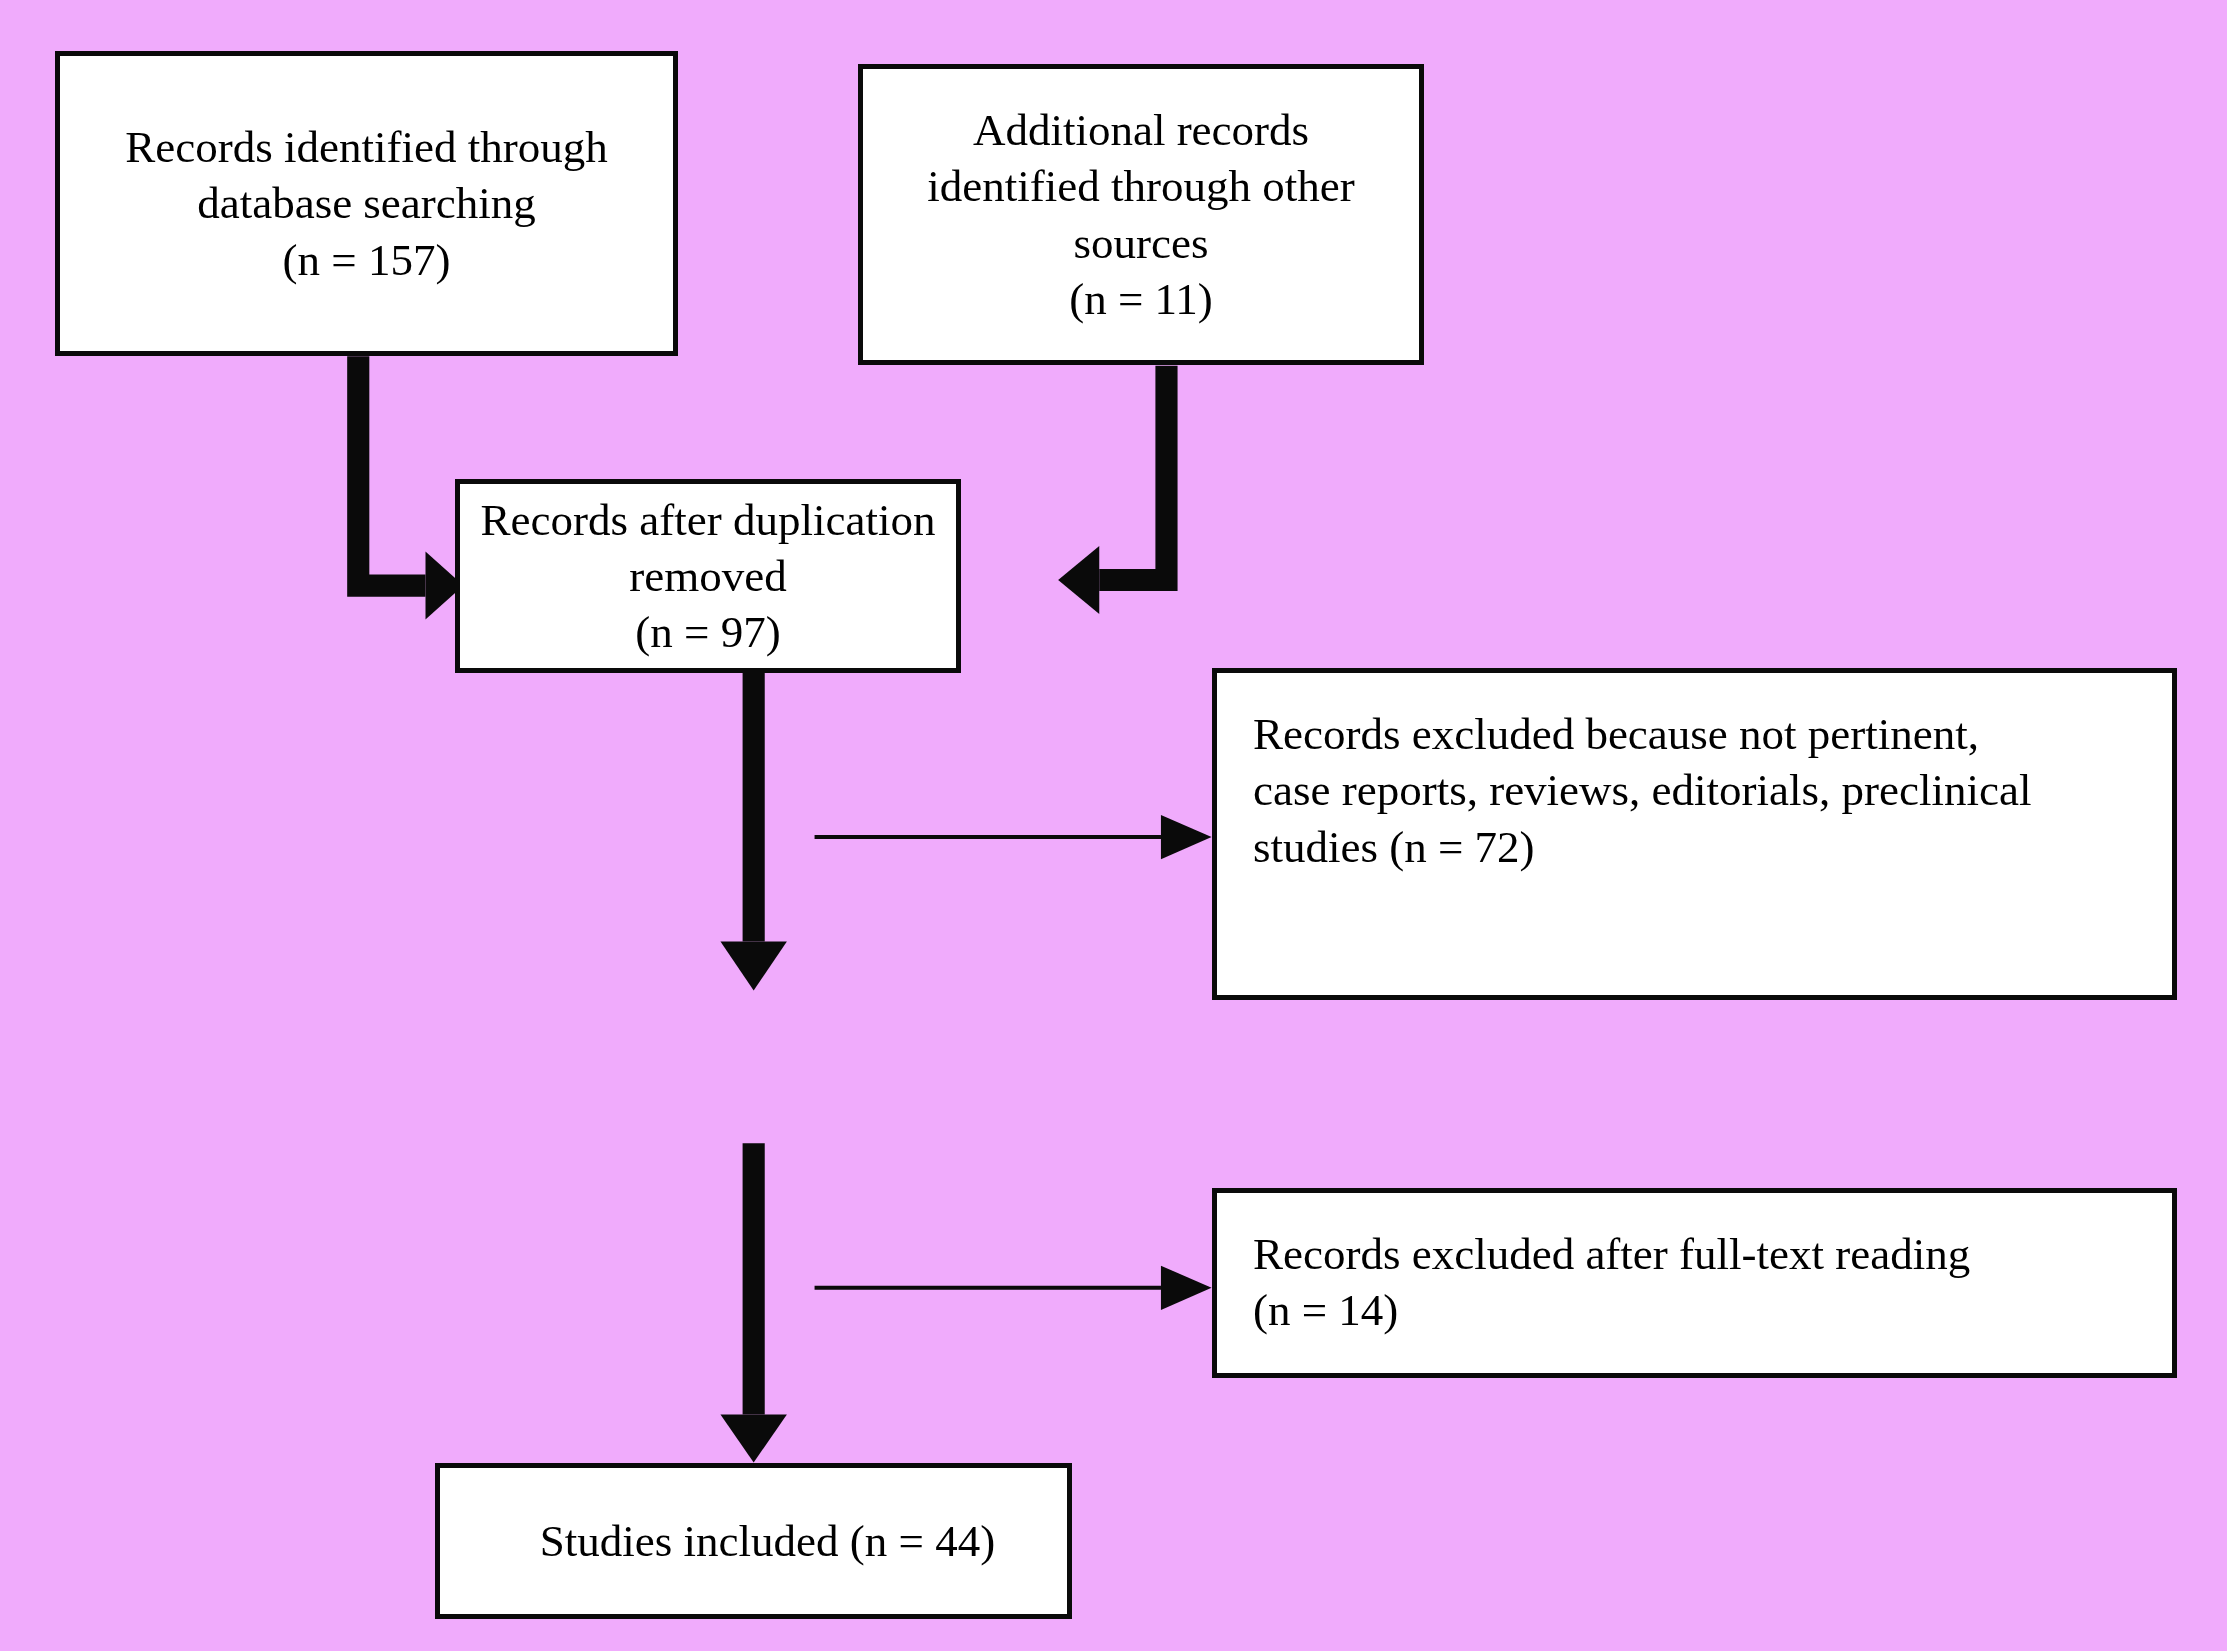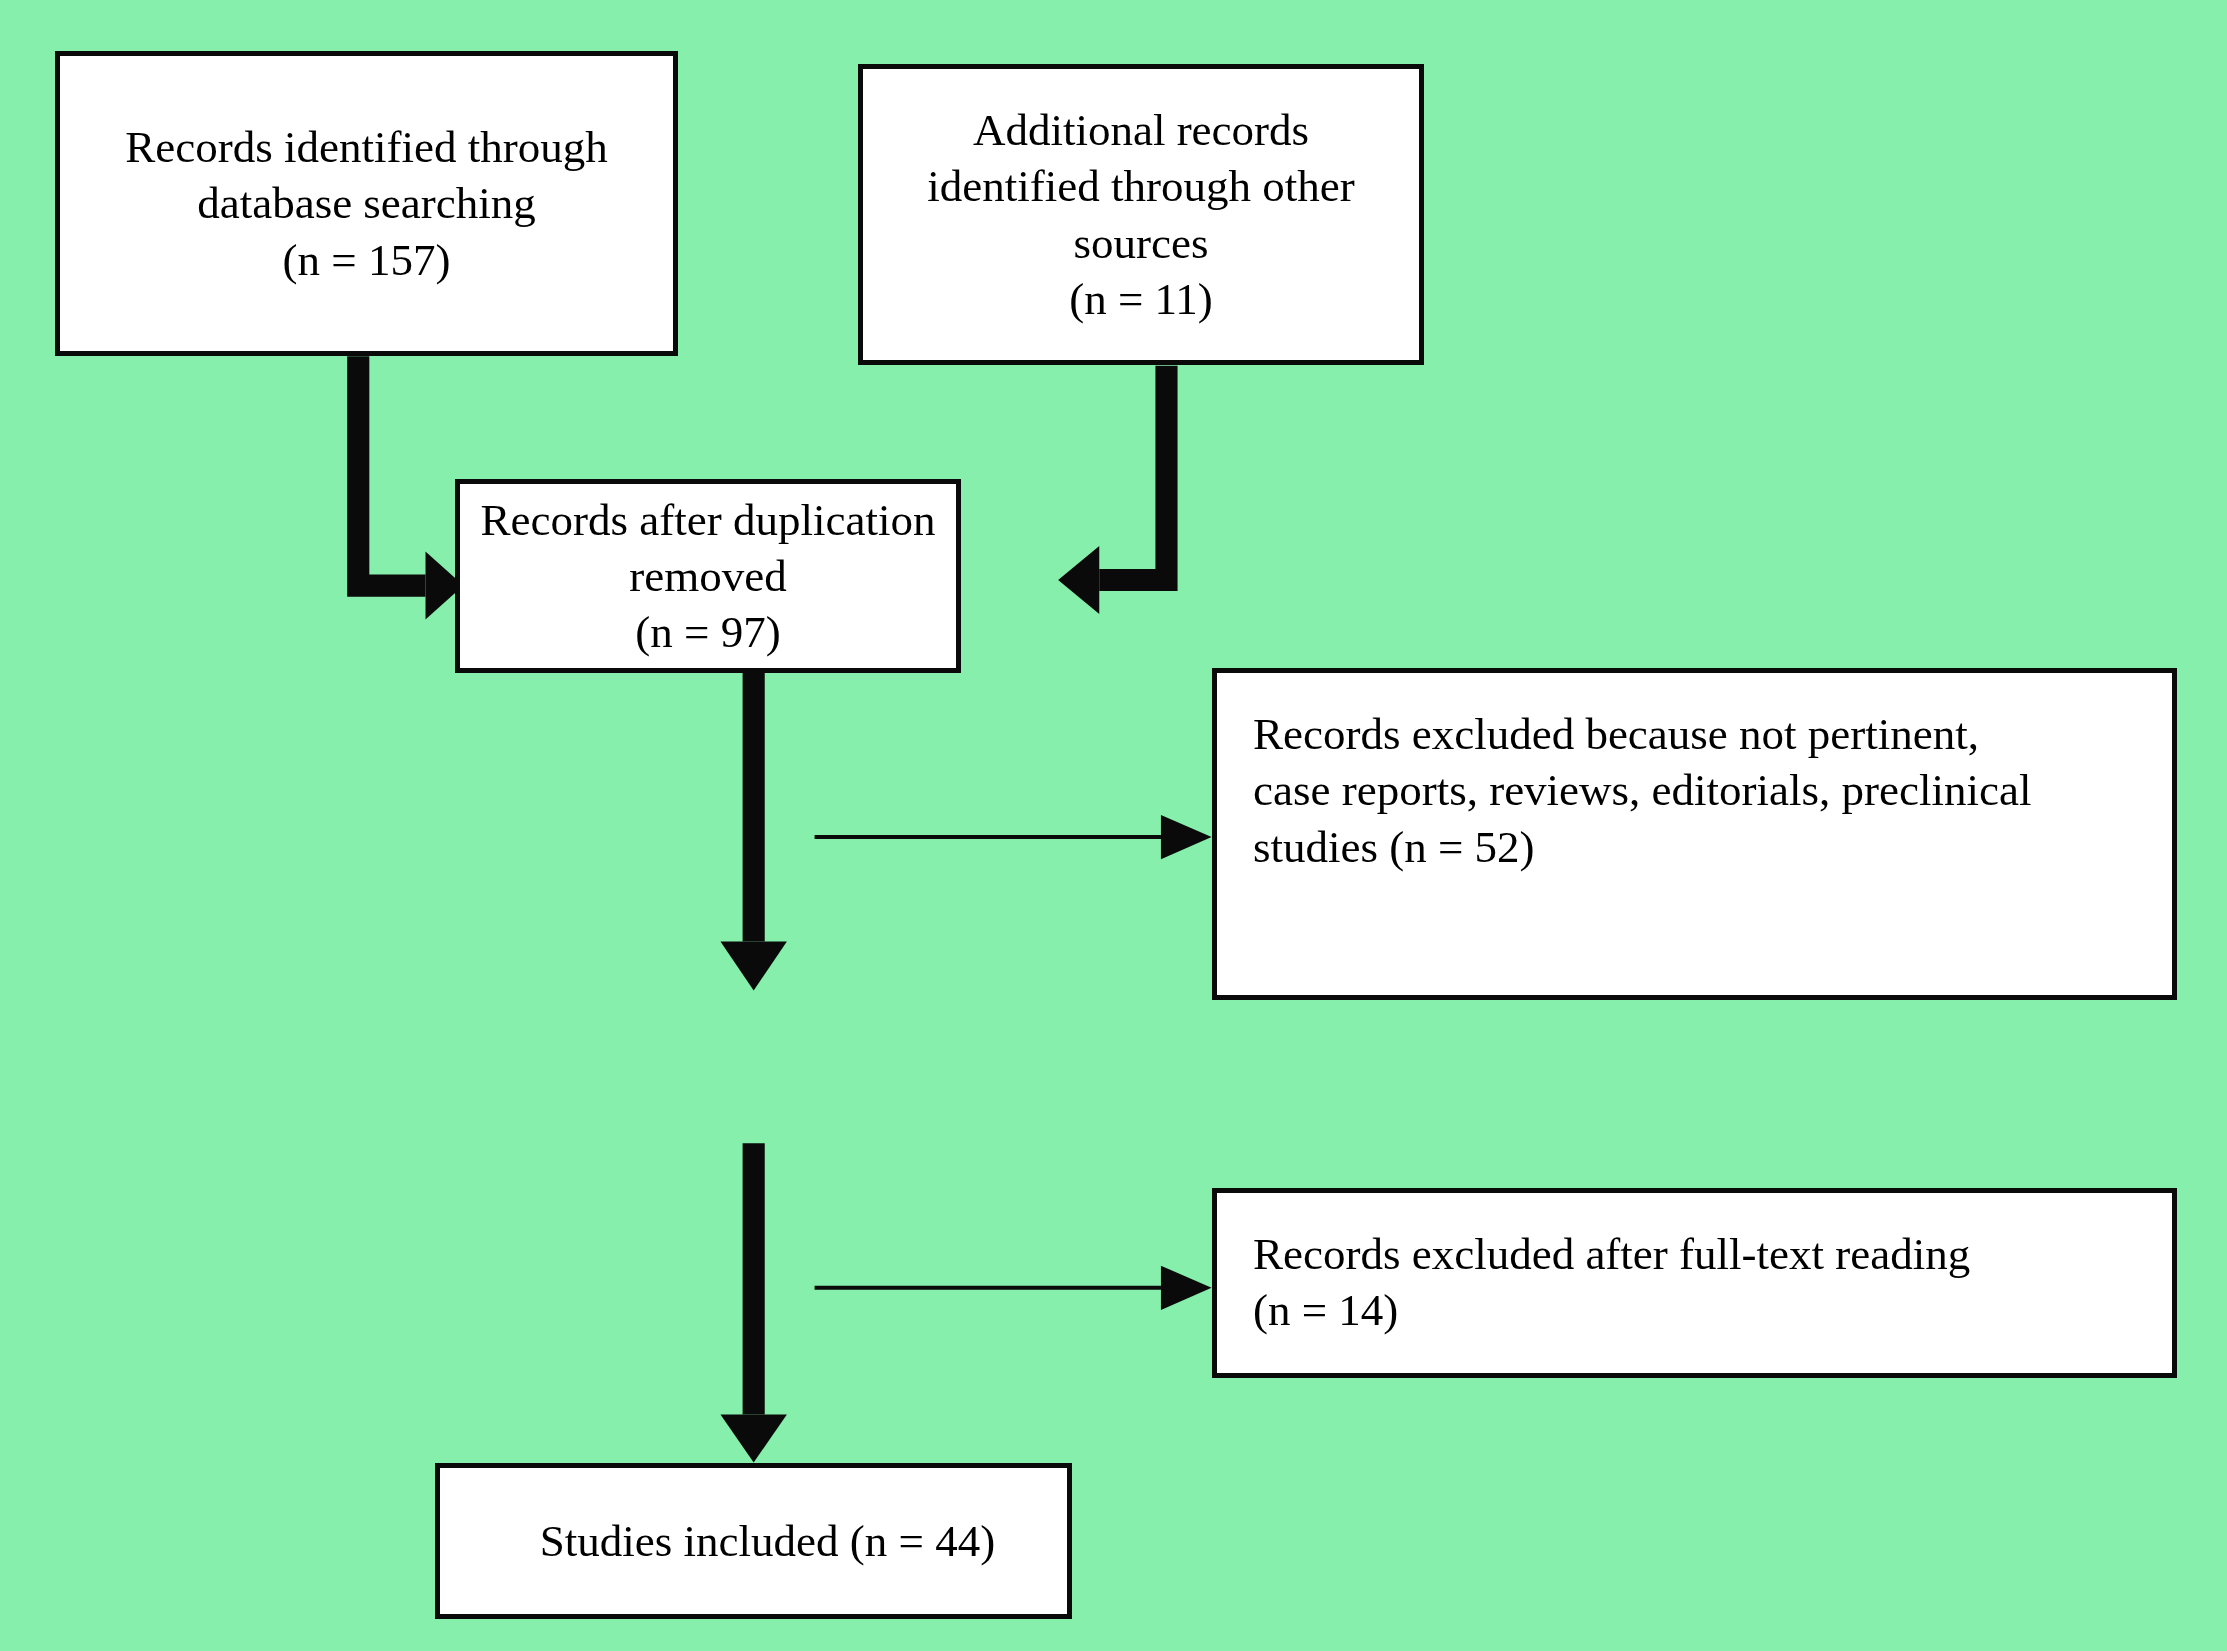--- a/index.html
+++ b/index.html
@@ -4,21 +4,21 @@
 <style>
   html, body {
     margin: 0;
     padding: 0;
     background: #ffffff;
   }
   #diagram {
     position: relative;
     width: 2227px;
     height: 1652px;
-    background: #86efac;
+    background: #f0abfc;
     font-family: "Liberation Serif", "DejaVu Serif", serif;
     color: #000000;
   }
   #flow-arrows {
     position: absolute;
     left: 0;
     top: 0;
     width: 2227px;
     height: 1652px;
     pointer-events: none;
@@ -106,21 +106,21 @@
 
   <div class="box" id="box-after-duplication">
     <span class="box__text">Records after duplication
 removed
 (n = 97)</span>
   </div>
 
   <div class="box box--left" id="box-excluded-screening">
     <span class="box__text">Records excluded because not pertinent,
 case reports, reviews, editorials, preclinical
-studies (n = 52)</span>
+studies (n = 72)</span>
   </div>
 
 
   <div class="box box--left" id="box-excluded-full-text">
     <span class="box__text">Records excluded after full-text reading
 (n = 14)</span>
   </div>
 
   <div class="box" id="box-studies-included">
     <span class="box__text">Studies included (n = 44)</span>

